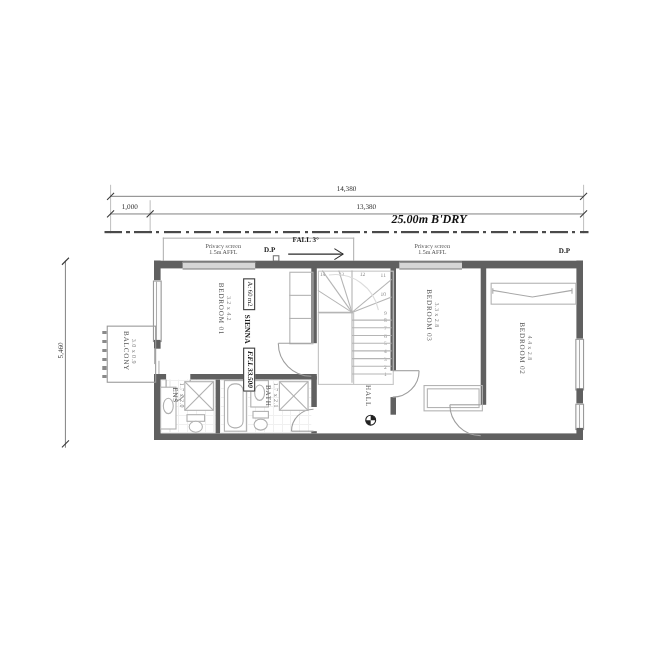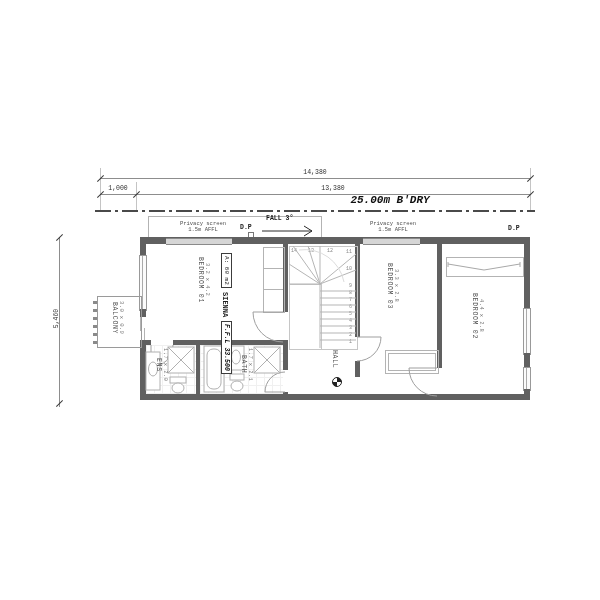--- a/index.html
+++ b/index.html
@@ -1,17 +1,17 @@
 <!DOCTYPE html>
 <html><head>
 <meta charset="utf-8">
 <style>
   html,body{margin:0;padding:0;background:#fff;}
   .plan{position:relative;width:600px;height:600px;background:#ffffff;overflow:hidden;
-        font-family:Liberation Mono, monospace;color:#4a4a4a;}
+        font-family:Liberation Serif, serif;color:#4a4a4a;}
   .wall{position:absolute;background:#606060;}
   .thin{position:absolute;border:1px solid #b3b3b3;background:transparent;}
   .line{position:absolute;background:#b3b3b3;}
   .dimline{position:absolute;background:#8d8d8d;}
   .ext{position:absolute;background:#c4c4c4;}
   .tick{position:absolute;width:9px;height:1px;background:#3a3a3a;transform:rotate(-45deg);}
   .win{position:absolute;background:#fbfbfb;border:1px solid #999;
        background-image:linear-gradient(90deg,transparent 2px,#aaa 2px,#aaa 3px,transparent 3px);}
   .screen{position:absolute;background:#d6d6d6;border-top:1px solid #8a8a8a;border-bottom:1px solid #8a8a8a;}
   .dimtext{position:absolute;font-size:6.5px;color:#2e2e2e;text-align:center;}

